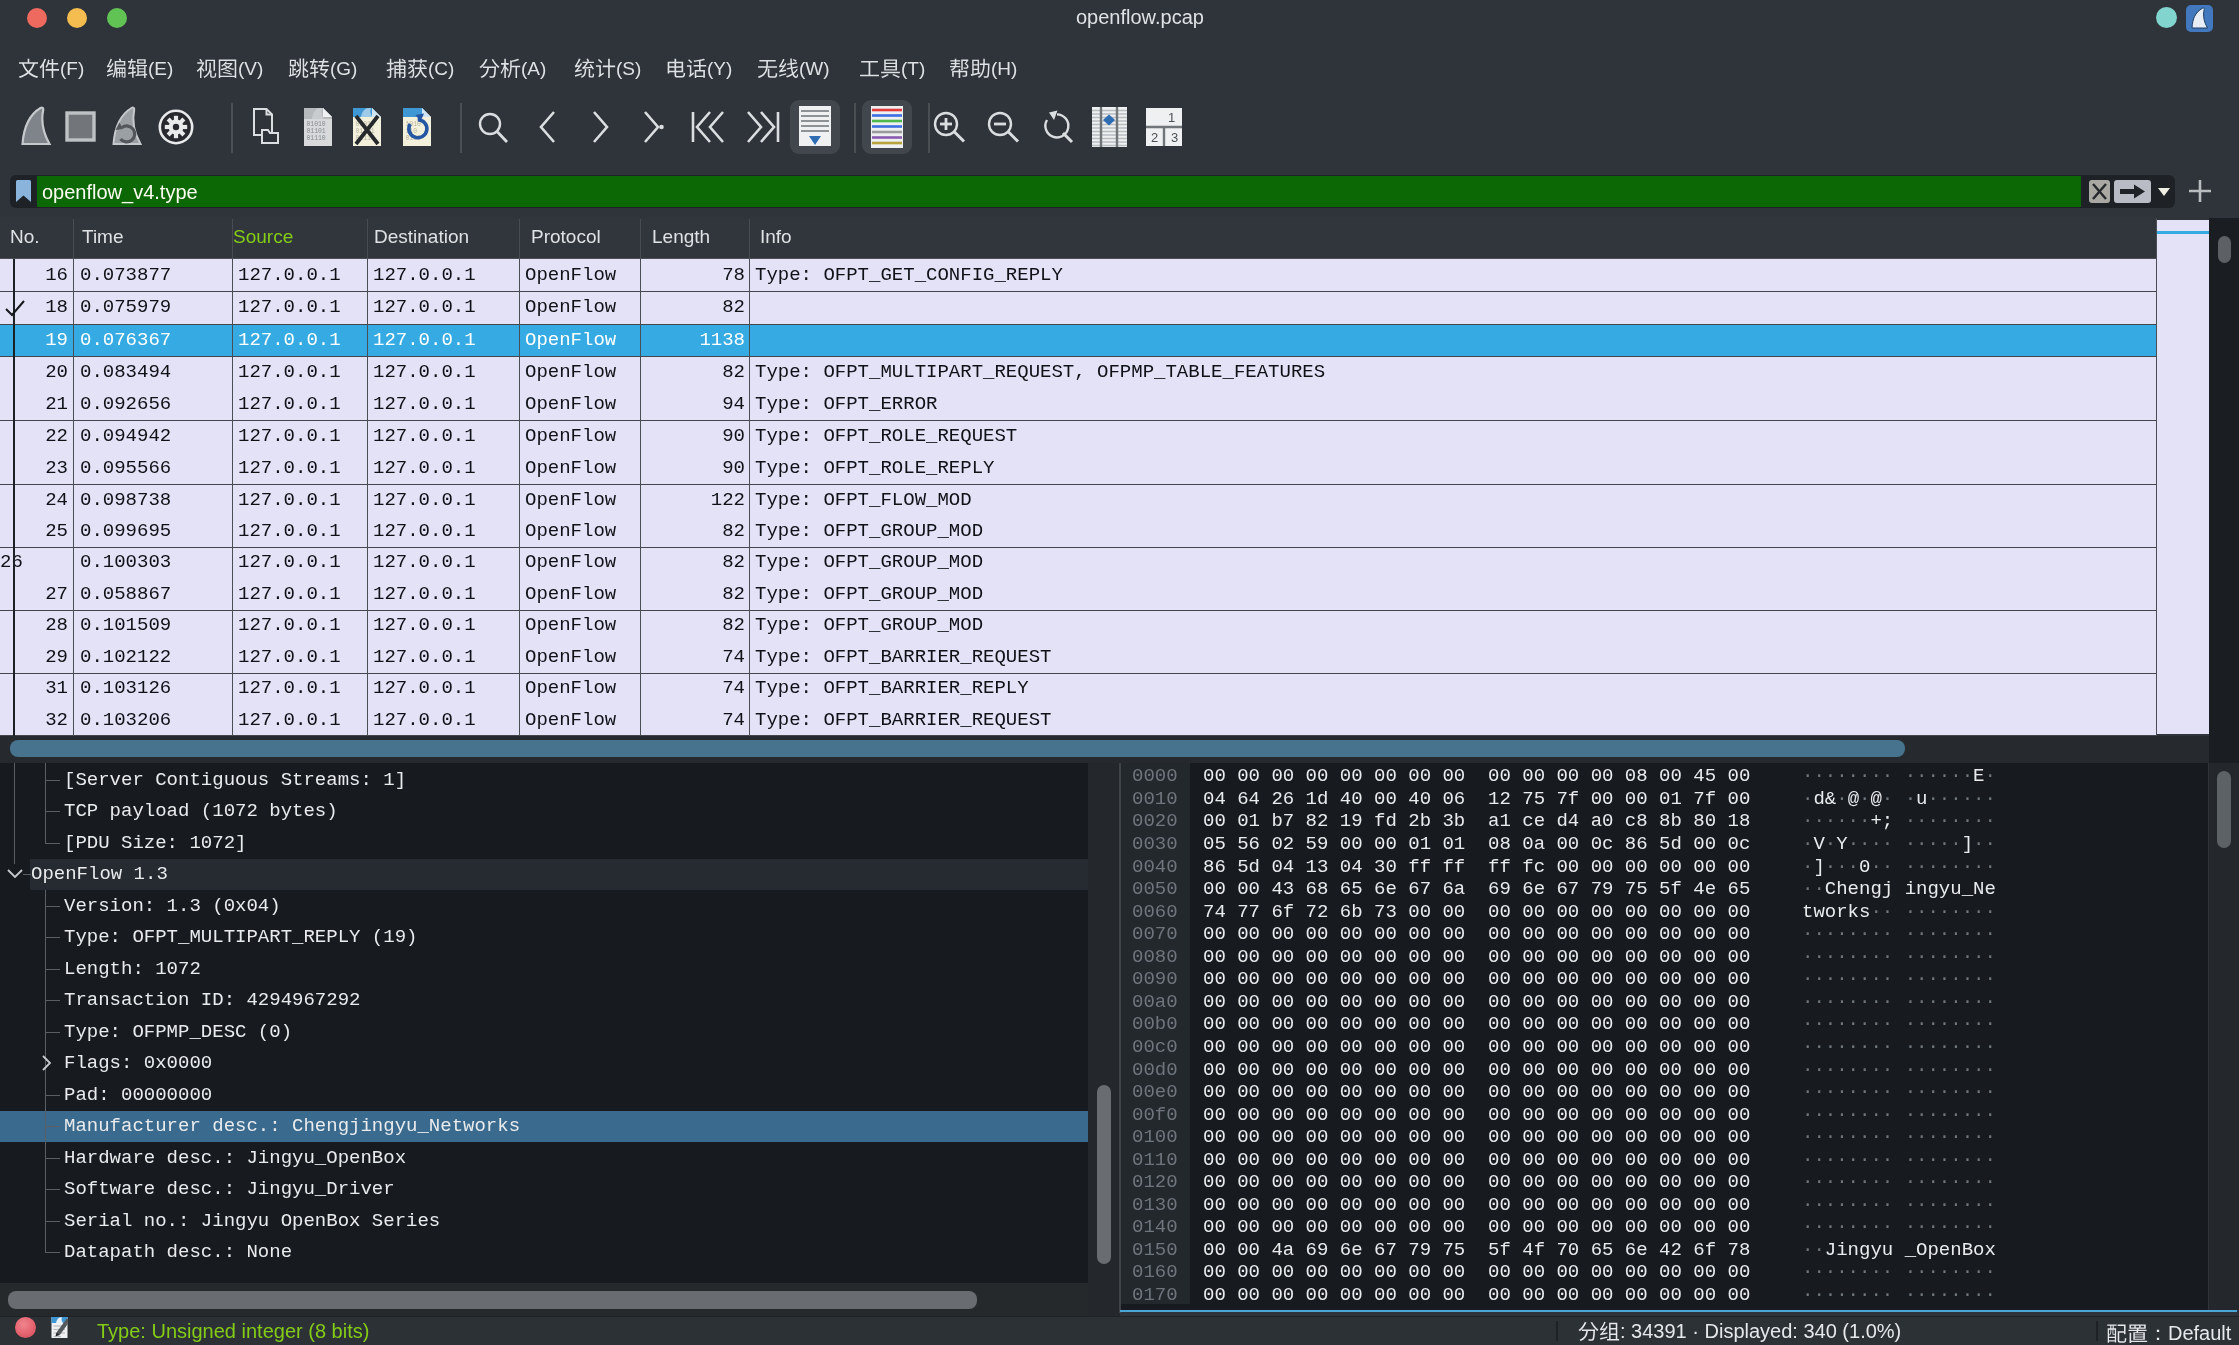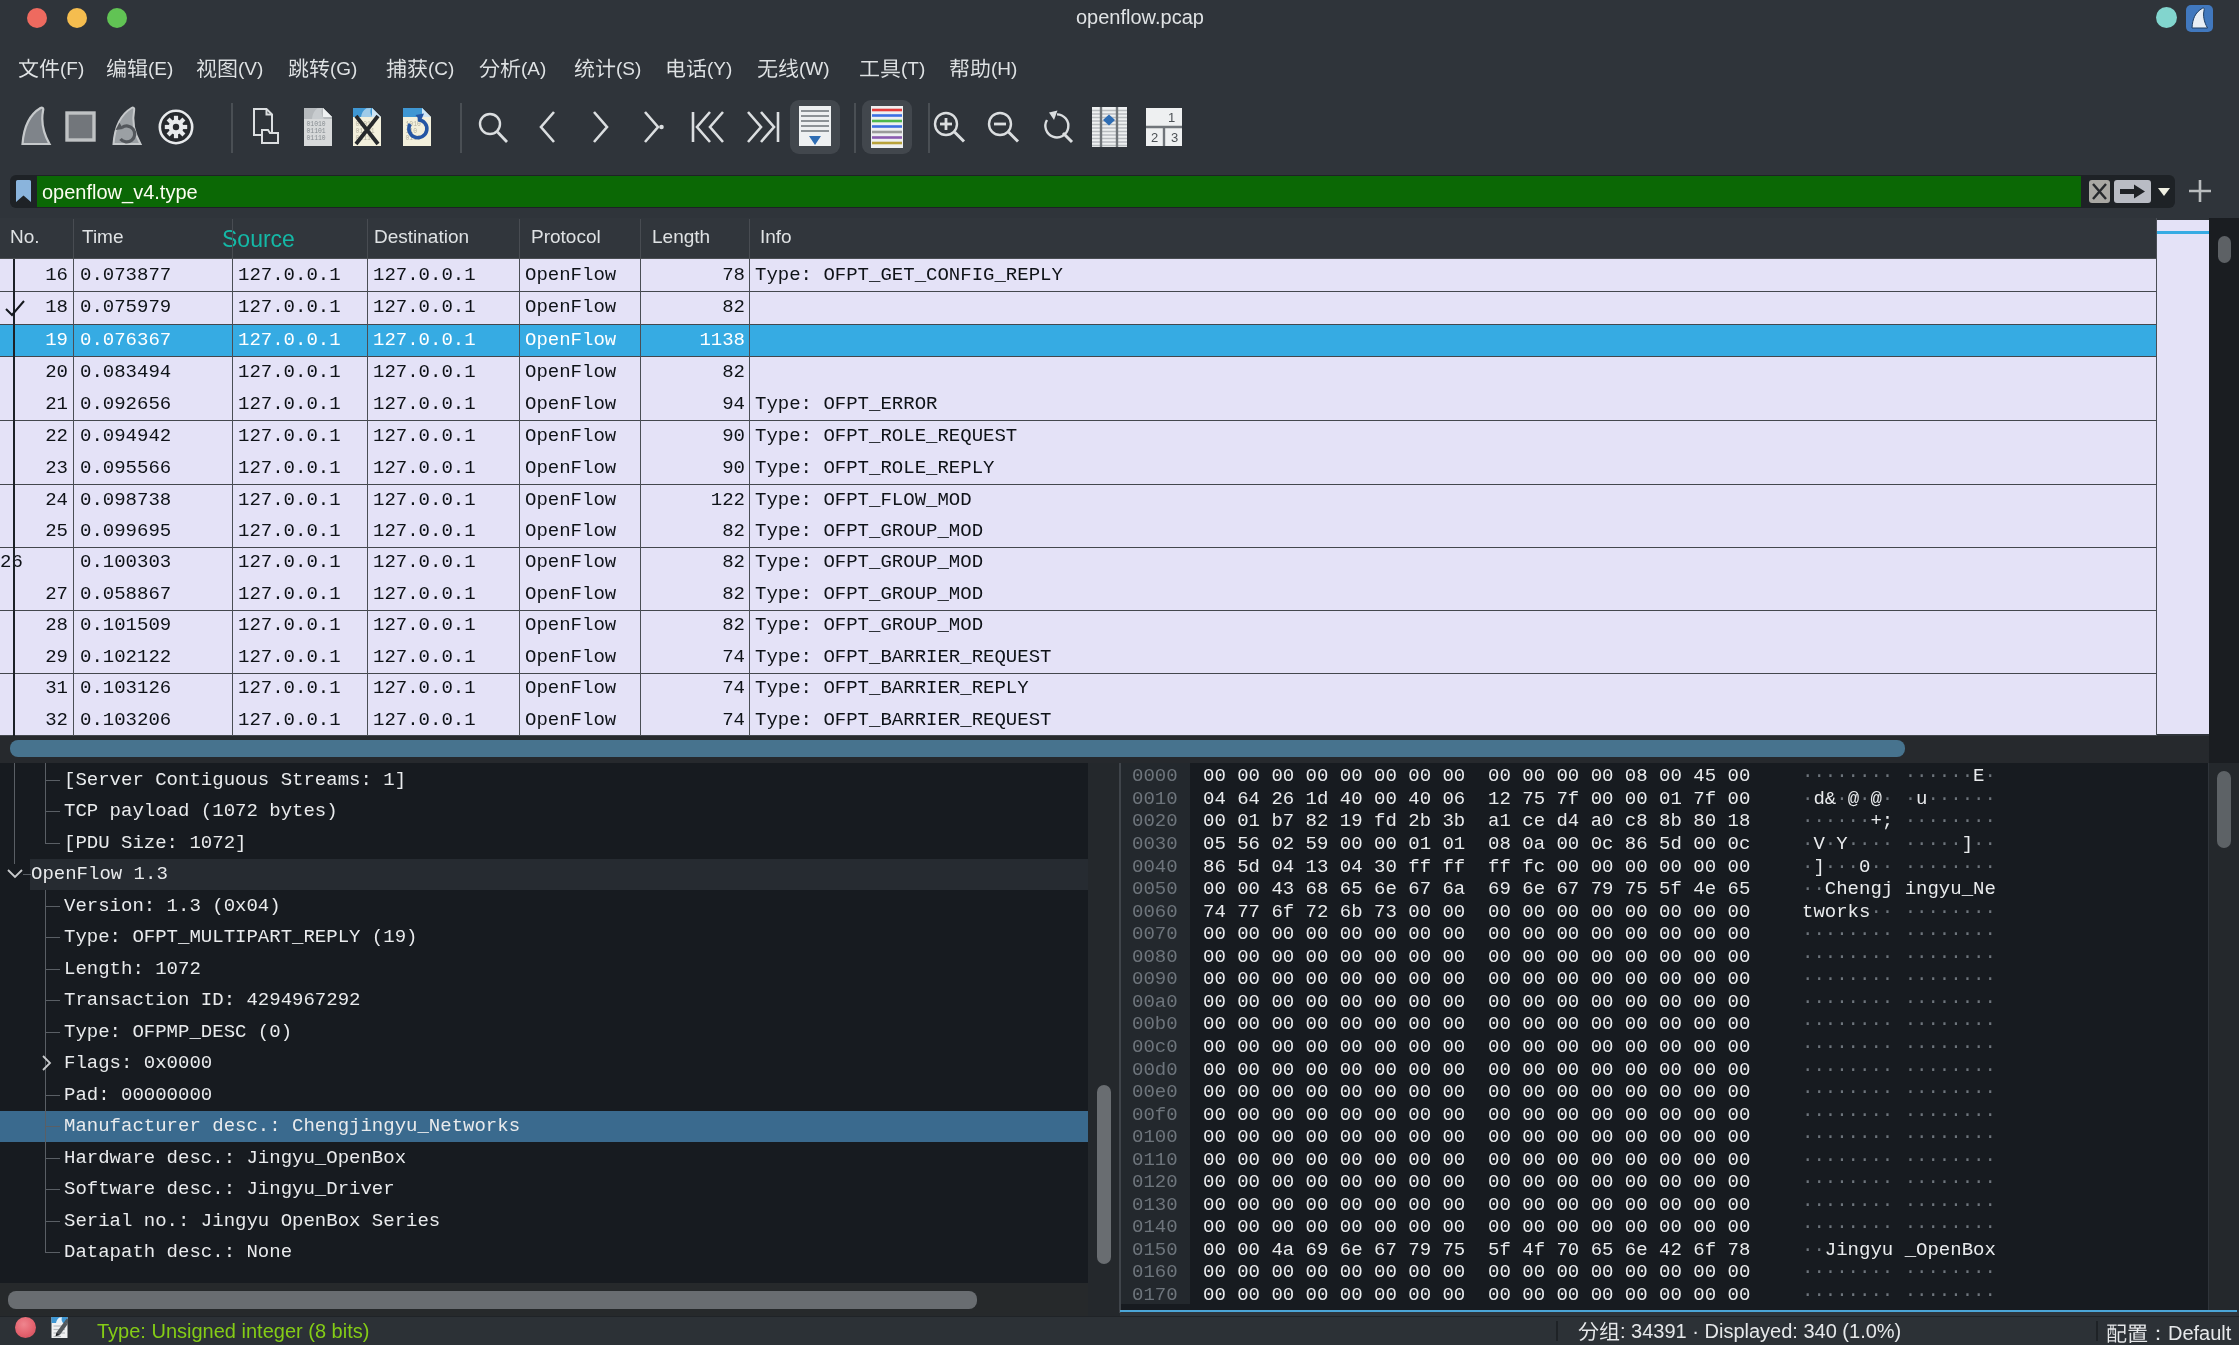--- a/index.html
+++ b/index.html
@@ -246,21 +246,21 @@
   </svg>
 <svg class="abs" style="left:2157px;top:187px" width="14" height="10" viewBox="0 0 14 10">
     <path d="M1 1 h12 l-6 8 z" fill="#efefe2"></path>
   </svg>
 <svg class="abs" style="left:2187px;top:178px" width="26" height="26" viewBox="0 0 26 26">
     <path d="M13 2 V24 M2 13 H24" stroke="#b9bcbe" stroke-width="2.6"></path>
   </svg>
 <div class="abs" style="left:0px;top:218px;width:2156px;height:41px;background:#31363c"></div>
 <div class="abs" style="left:10px;top:226px;font-size:19px;color:#dfe2e4">No.</div>
 <div class="abs" style="left:82px;top:226px;font-size:19px;color:#dfe2e4">Time</div>
-<div class="abs" style="left:222px;top:226px;font-size:23px;color:#14b8a6">Source</div>
+<div class="abs" style="left:233px;top:226px;font-size:19px;color:#84cc16">Source</div>
 <div class="abs" style="left:374px;top:226px;font-size:19px;color:#dfe2e4">Destination</div>
 <div class="abs" style="left:531px;top:226px;font-size:19px;color:#dfe2e4">Protocol</div>
 <div class="abs" style="left:652px;top:226px;font-size:19px;color:#dfe2e4">Length</div>
 <div class="abs" style="left:760px;top:226px;font-size:19px;color:#dfe2e4">Info</div>
 <div class="abs" style="left:73px;top:219px;width:1px;height:40px;background:#484c52"></div>
 <div class="abs" style="left:232px;top:219px;width:1px;height:40px;background:#484c52"></div>
 <div class="abs" style="left:367px;top:219px;width:1px;height:40px;background:#484c52"></div>
 <div class="abs" style="left:519px;top:219px;width:1px;height:40px;background:#484c52"></div>
 <div class="abs" style="left:640px;top:219px;width:1px;height:40px;background:#484c52"></div>
 <div class="abs" style="left:749px;top:219px;width:1px;height:40px;background:#484c52"></div>
@@ -291,20 +291,21 @@
     <span class="abs" style="left:525px;top:0">OpenFlow</span>
     <span class="abs" style="left:600px;top:0;width:145px;text-align:right;display:inline-block">1138</span>
   </div>
 <div class="abs" style="left:0px;top:356px;width:2156px;height:32px;font-size:19px;line-height:32px;color:#0e1217;font-family:'Liberation Mono',monospace">
     <span class="abs" style="left:0;top:0;width:68px;text-align:right;display:inline-block">20</span>
     <span class="abs" style="left:80px;top:0">0.083494</span>
     <span class="abs" style="left:238px;top:0">127.0.0.1</span>
     <span class="abs" style="left:373px;top:0">127.0.0.1</span>
     <span class="abs" style="left:525px;top:0">OpenFlow</span>
     <span class="abs" style="left:600px;top:0;width:145px;text-align:right;display:inline-block">82</span>
+    <span class="abs" style="left:755px;top:0">Type: OFPT_MULTIPART_REQUEST, OFPMP_TABLE_FEATURES</span>
   </div>
 <div class="abs" style="left:0px;top:388px;width:2156px;height:32px;font-size:19px;line-height:32px;color:#0e1217;font-family:'Liberation Mono',monospace">
     <span class="abs" style="left:0;top:0;width:68px;text-align:right;display:inline-block">21</span>
     <span class="abs" style="left:80px;top:0">0.092656</span>
     <span class="abs" style="left:238px;top:0">127.0.0.1</span>
     <span class="abs" style="left:373px;top:0">127.0.0.1</span>
     <span class="abs" style="left:525px;top:0">OpenFlow</span>
     <span class="abs" style="left:600px;top:0;width:145px;text-align:right;display:inline-block">94</span>
     <span class="abs" style="left:755px;top:0">Type: OFPT_ERROR</span>
   </div>

